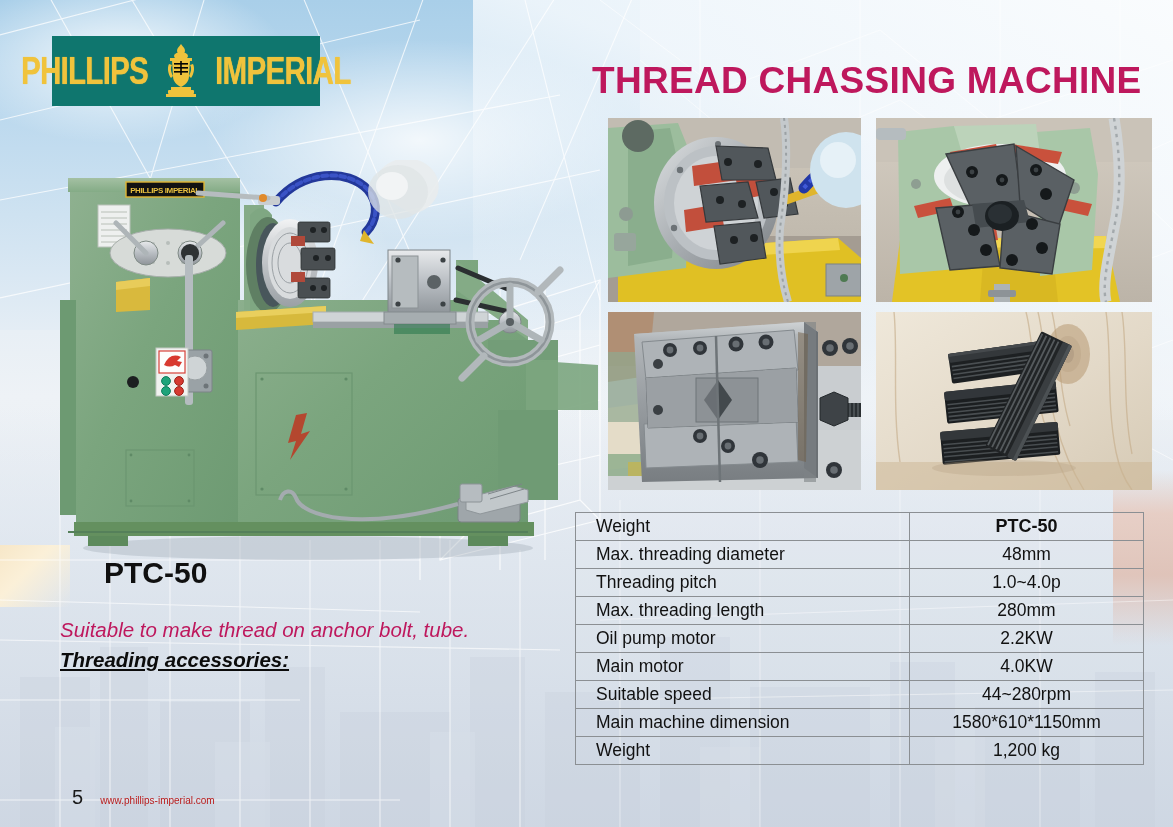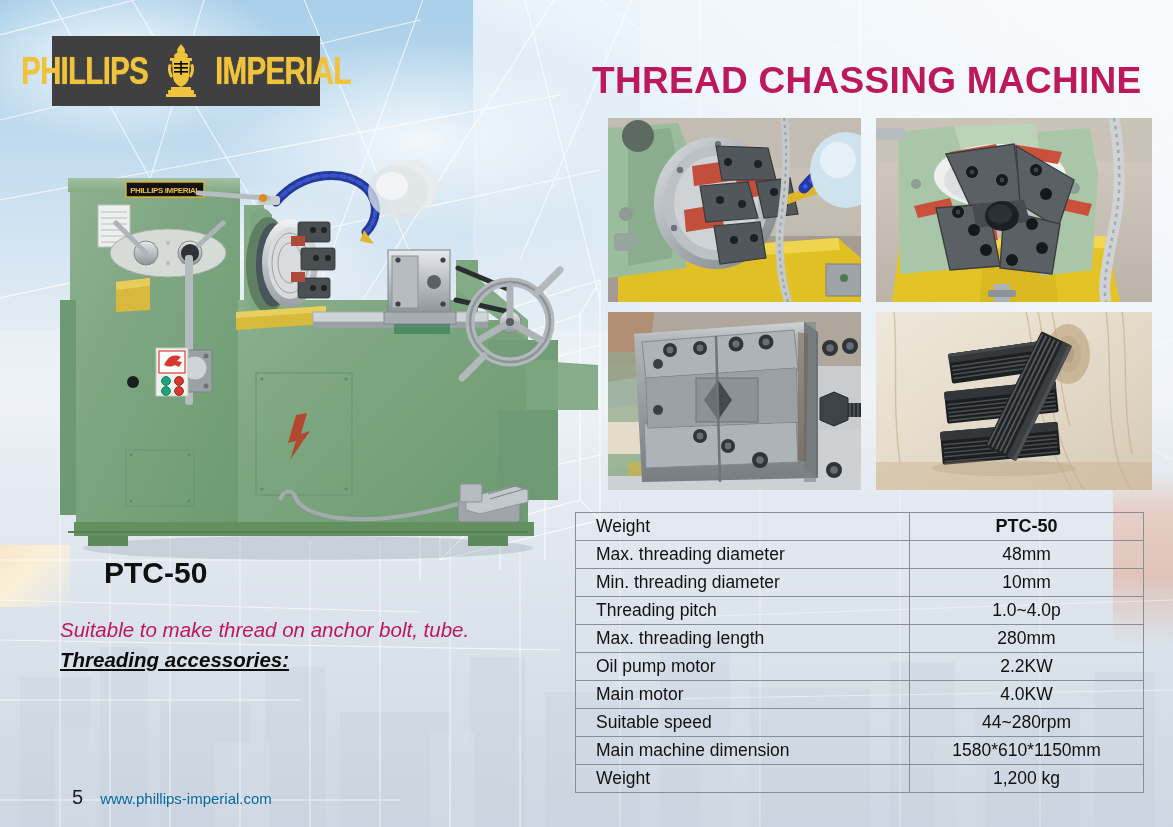--- a/index.html
+++ b/index.html
@@ -44,21 +44,21 @@
   }
   .bg-city{
     position:absolute;left:0;bottom:0;width:100%;height:300px;opacity:.55;
   }
   .wire{position:absolute;inset:0;}
   .wire svg{display:block;}
 
   
   .logo{
     position:absolute;left:52px;top:36px;width:268px;height:70px;
-    background:#404040;display:flex;align-items:center;justify-content:center;
+    background:#0f766e;display:flex;align-items:center;justify-content:center;
   }
   .logo-inner{display:flex;align-items:center;gap:0px;}
   .logo-word{
     color:#f0c33c;font-family:"Liberation Sans", sans-serif;
     font-weight:bold;font-size:38px;line-height:1;
     letter-spacing:-1px;transform:scaleX(.78);transform-origin:center;
     text-shadow:0 0 1px #f0c33c;
   }
   .crest{width:34px;height:58px;position:relative;flex:0 0 34px;margin:0 -2px;}
 
@@ -97,21 +97,21 @@
     position:absolute;left:60px;top:648px;
     font-size:20.5px;font-style:italic;font-weight:bold;color:#0b0b0b;
     text-decoration:underline;text-underline-offset:2px;white-space:nowrap;
   }
   .bullets{position:absolute;left:60px;top:676px;}
   .bullet{font-size:21px;color:#121212;line-height:30px;white-space:nowrap;}
 
   
   .footer{position:absolute;left:72px;top:786px;display:flex;align-items:baseline;gap:17px;}
   .pagenum{font-size:20px;color:#1a1a1a;}
-  .url{font-size:15px;color:#0369a1;}
+  .url{font-size:10px;color:#b91c1c;}
 
   
   .spec{
     position:absolute;left:575px;top:512px;width:569px;
     border-collapse:collapse;
     border:1.4px solid #4a4a4a;
     table-layout:fixed;
   }
   .spec td{
     border:1px solid #8b8f93;
@@ -768,24 +768,20 @@
 
   <table class="spec">
     <tbody>
       <tr class="head">
         <td class="k">Weight</td>
         <td class="v">PTC-50</td>
       </tr>
       <tr>
         <td class="k">Max. threading diameter</td>
         <td class="v">48mm</td>
-      </tr>
-      <tr>
-        <td class="k">Min. threading diameter</td>
-        <td class="v">10mm</td>
       </tr>
       <tr>
         <td class="k">Threading pitch</td>
         <td class="v">1.0~4.0p</td>
       </tr>
       <tr>
         <td class="k">Max. threading length</td>
         <td class="v">280mm</td>
       </tr>
       <tr>

